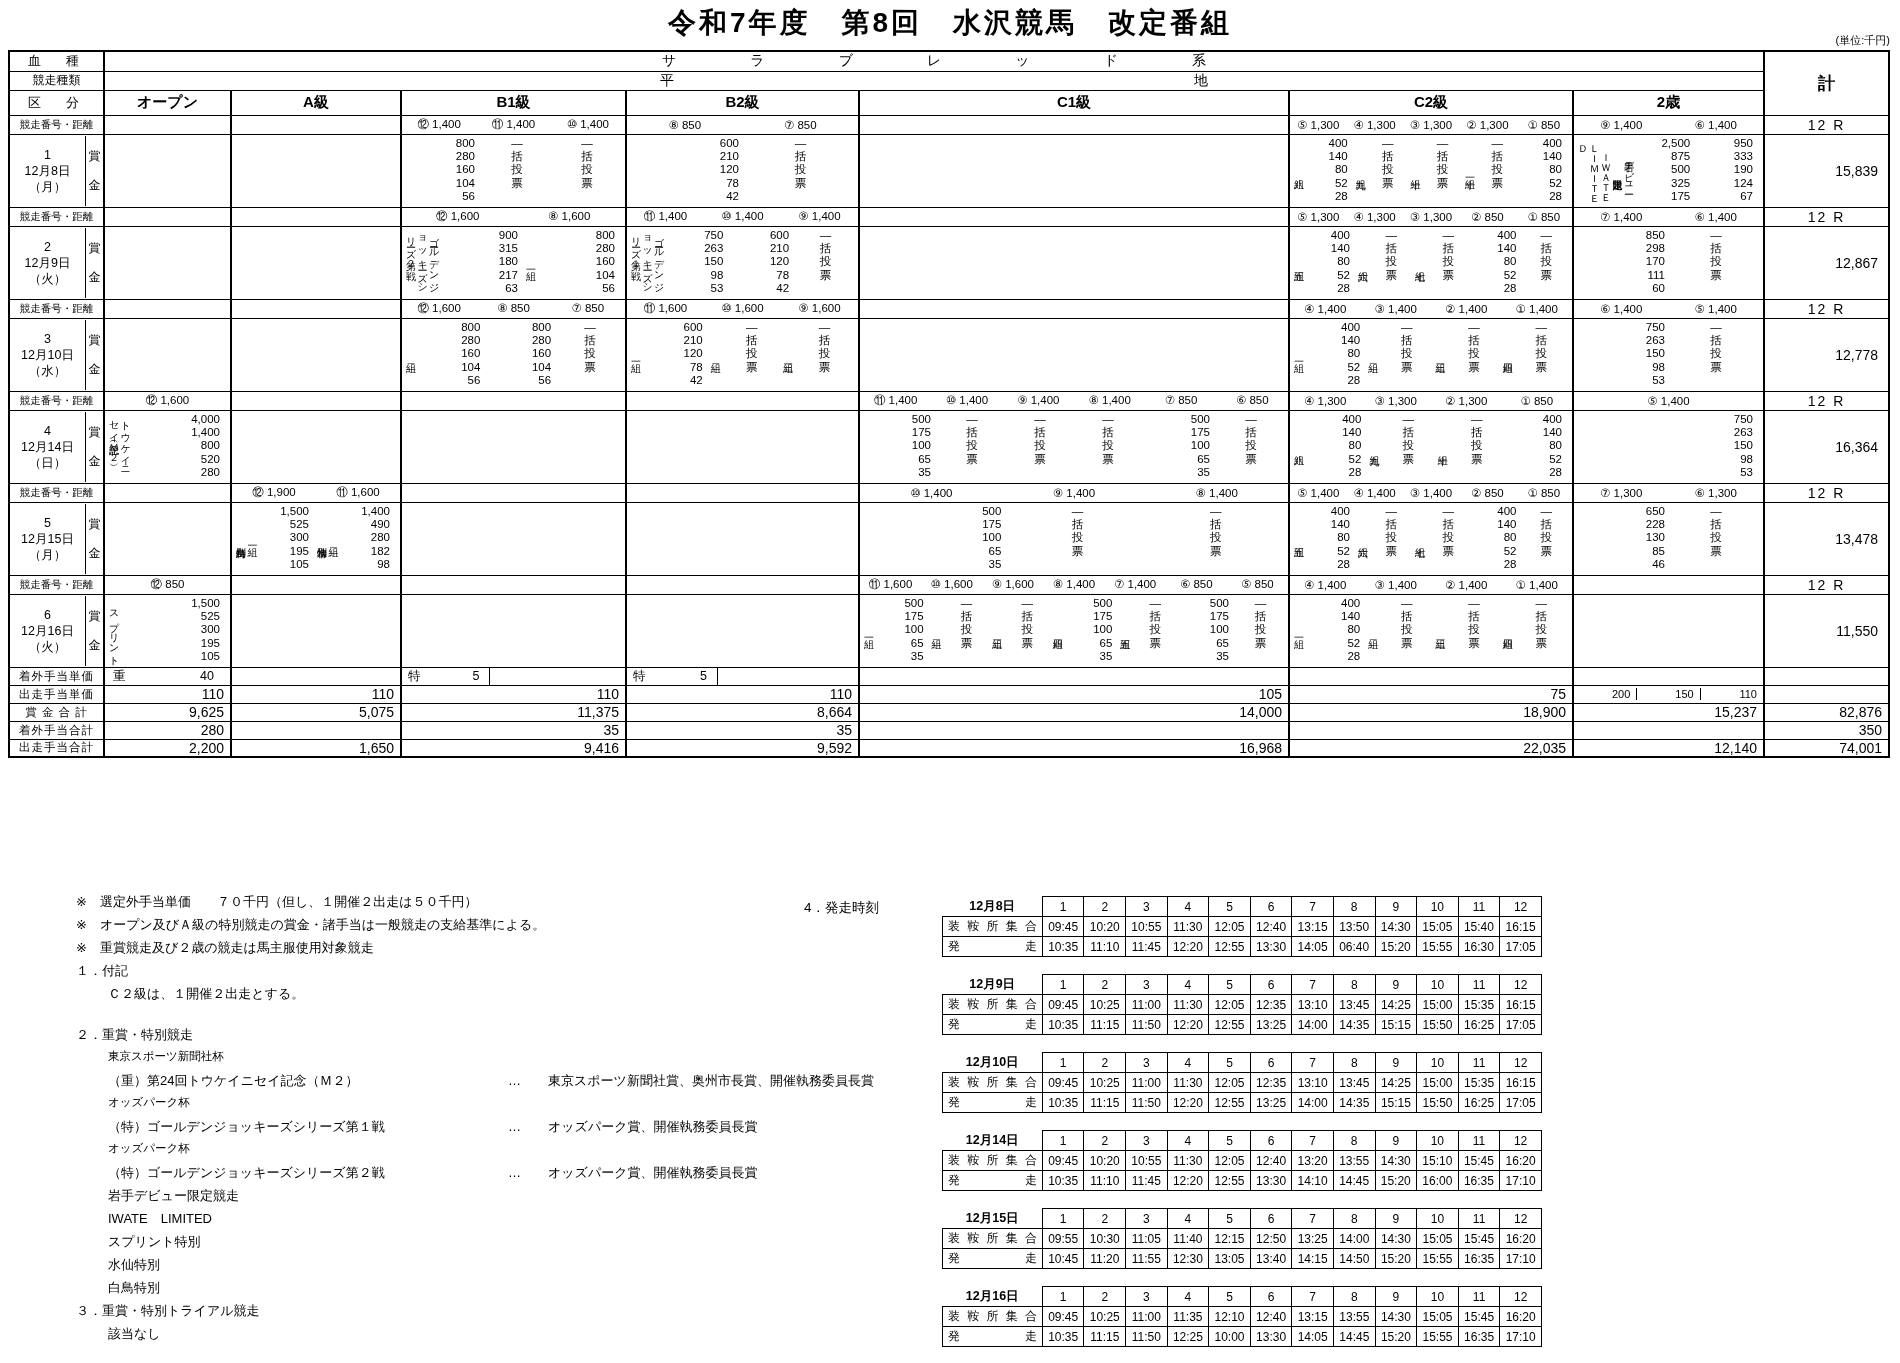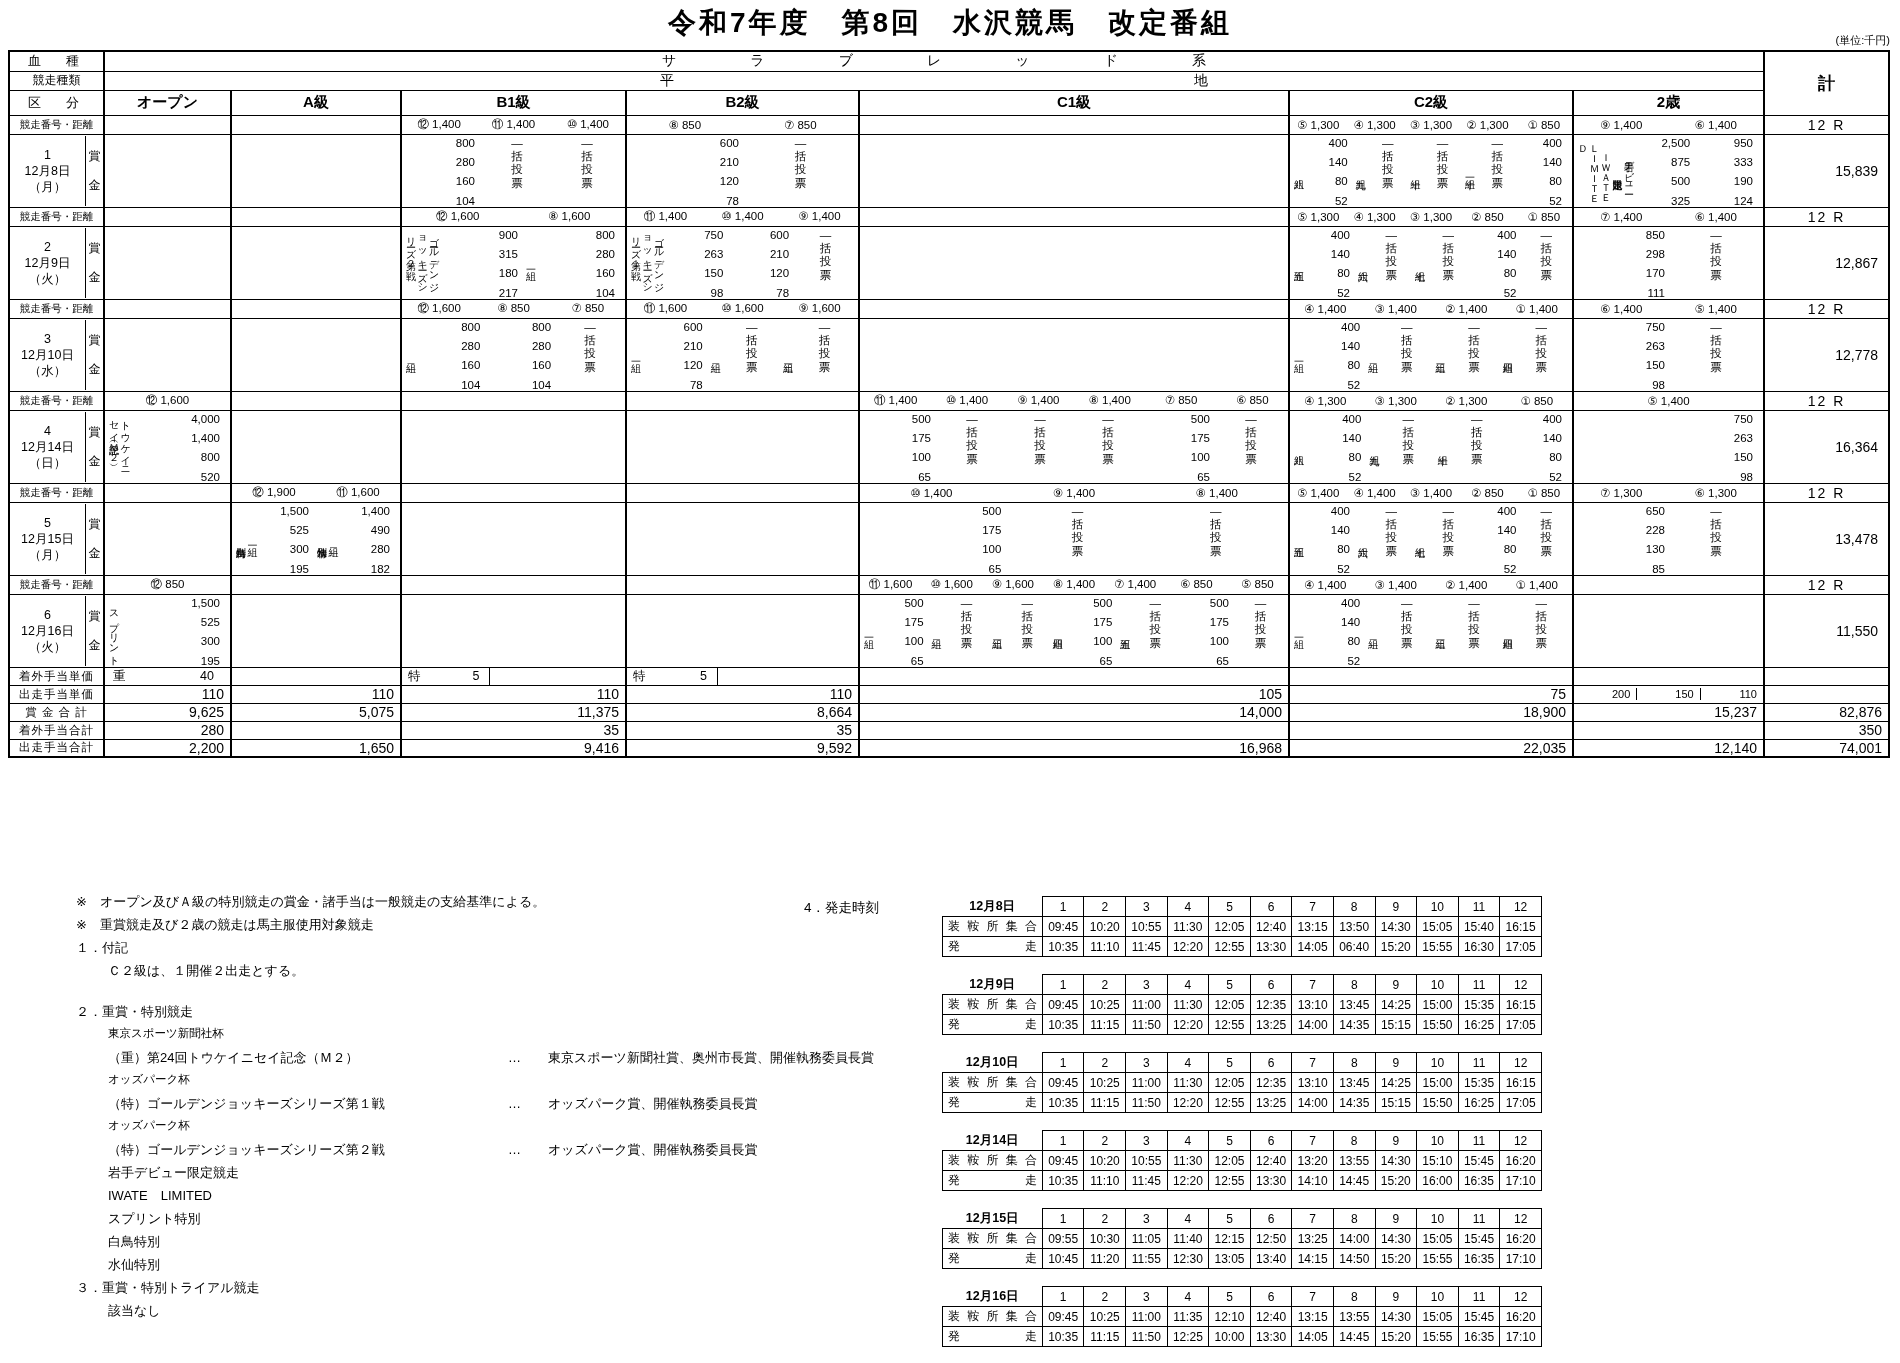--- a/index.html
+++ b/index.html
@@ -22,21 +22,21 @@
   .thead{font-size:17px;font-weight:bold;text-align:center;}
   .spread{display:flex;justify-content:center;align-items:center;font-size:14px;}
   .g75 span{margin:0 37px;} .g540 span{margin:0 260px;}
   .rflex{display:flex;width:100%;}
   .race{flex:1;font-size:11.5px;text-align:center;white-space:nowrap;}
   .rtot{font-size:14px;text-align:center;letter-spacing:2px;}
   .dwrap{display:flex;height:70px;}
   .dleft{flex:1;display:flex;flex-direction:column;justify-content:center;align-items:center;font-size:12.5px;line-height:16px;white-space:nowrap;}
   .dright{width:17px;border-left:1px solid #000;display:flex;flex-direction:column;justify-content:space-evenly;align-items:center;font-size:12px;}
   .pwrap{display:flex;height:70px;padding:2px 3px 0 3px;align-items:flex-start;}
-  .vcol{flex:1;display:flex;flex-direction:column;align-items:flex-end;padding-right:7px;font-size:11.5px;line-height:13.4px;font-weight:500;gap:6px;}
+  .vcol{flex:1;display:flex;flex-direction:column;align-items:flex-end;padding-right:7px;font-size:11.5px;line-height:13.4px;font-weight:500;}
   .kcol{flex:1;display:flex;flex-direction:column;align-items:center;font-size:11.5px;line-height:13.4px;}
   .g{writing-mode:vertical-rl;text-orientation:upright;font-size:10px;line-height:11.5px;max-height:67px;flex:0 0 auto;align-self:center;letter-spacing:0;}
   .ptotal{font-size:14px;text-align:right;padding-right:10px !important;}
   .scell{font-size:14px;text-align:right;padding-right:6px !important;}
   .u1{display:flex;justify-content:space-between;align-items:center;height:100%;padding:0 16px 0 8px;font-size:12.5px;}
   .u1wrap{display:flex;height:100%;}
   .u1box{width:32%;border-right:1px solid #000;display:flex;justify-content:space-between;align-items:center;padding:0 10px 0 6px;font-size:12.5px;}
   .y3{display:flex;height:100%;align-items:center;}
   .y3 div{flex:1;text-align:right;padding-right:6px;font-size:11px;height:100%;display:flex;align-items:center;justify-content:flex-end;}
   .y3 div + div{border-left:1px solid #000;}
@@ -1111,20 +1111,23 @@
         <td class="cb scell">16,968</td>
         <td class="cb scell">22,035</td>
         <td class="cb scell">12,140</td>
         <td class="cb scell">74,001</td>
       </tr>
     </tbody>
   </table>
 
 <div class="notes" id="notes">
     <div class="nline">
+      <span class="ind-a">※　選定外手当単価　　７０千円（但し、１開催２出走は５０千円）</span>
+    </div>
+    <div class="nline">
       <span class="ind-a">※　オープン及びＡ級の特別競走の賞金・諸手当は一般競走の支給基準による。</span>
     </div>
     <div class="nline">
       <span class="ind-a">※　重賞競走及び２歳の競走は馬主服使用対象競走</span>
     </div>
     <div class="nline">
       <span class="ind-a">１．付記</span>
     </div>
     <div class="nline">
       <span class="ind-b">Ｃ２級は、１開催２出走とする。</span>
@@ -1160,24 +1163,24 @@
     <div class="nline">
       <span class="ind-b">岩手デビュー限定競走</span>
     </div>
     <div class="nline">
       <span class="ind-b">IWATE　LIMITED</span>
     </div>
     <div class="nline">
       <span class="ind-b">スプリント特別</span>
     </div>
     <div class="nline">
+      <span class="ind-b">水仙特別</span>
+    </div>
+    <div class="nline">
       <span class="ind-b">白鳥特別</span>
-    </div>
-    <div class="nline">
-      <span class="ind-b">水仙特別</span>
     </div>
     <div class="nline">
       <span class="ind-a">３．重賞・特別トライアル競走</span>
     </div>
     <div class="nline">
       <span class="ind-b">該当なし</span>
     </div>
   </div>
 
 <div class="times" id="times">

